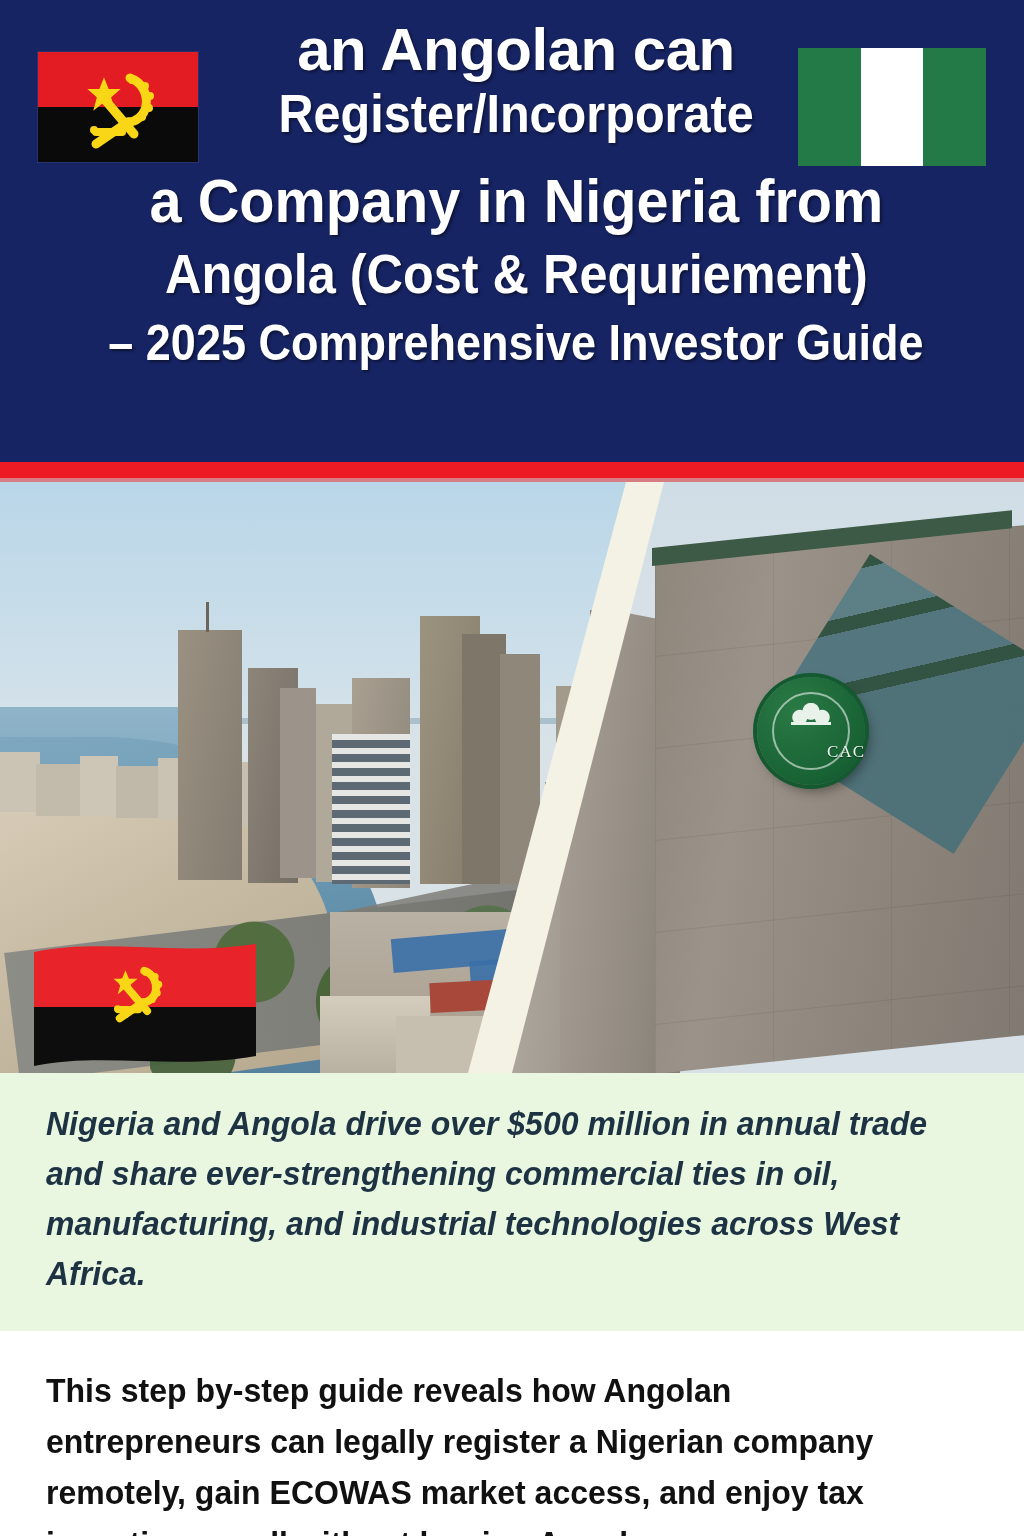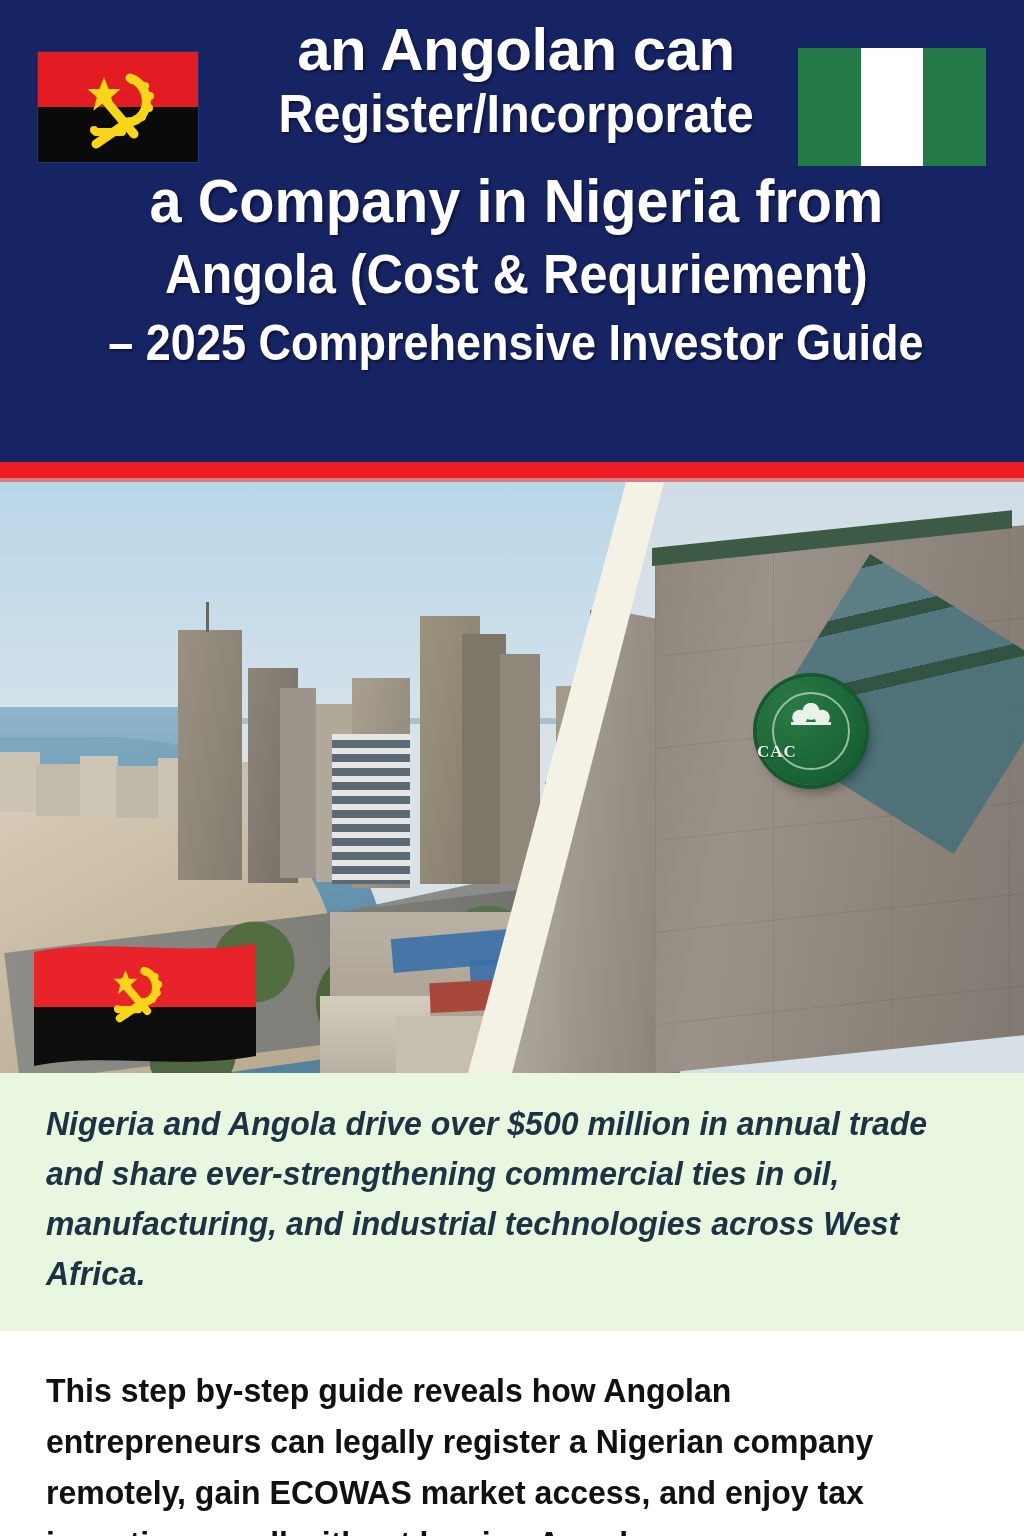--- a/index.html
+++ b/index.html
@@ -168,22 +168,22 @@
     position:absolute;left:757px;top:195px;width:108px;height:108px;border-radius:50%;
     background:radial-gradient(circle at 35% 30%,#2a7a45,#186234 70%,#12512b);
     box-shadow:0 0 0 4px #14592f, 4px 6px 12px rgba(0,0,0,.4);
   }
   .seal-inner{
     position:absolute;left:50%;top:50%;transform:translate(-50%,-50%);
     width:74px;height:74px;border-radius:50%;
     border:2px solid rgba(255,255,255,.55);
   }
   .seal-txt{
-    position:absolute;left:0;right:0;top:60%;text-align:left;
-    color:#eef6ee;font-size:17px;font-weight:700;letter-spacing:1px;
+    position:absolute;left:0;right:0;top:60%;text-align:right;
+    color:#eef6ee;font-size:17px;font-weight:400;letter-spacing:1px;
     font-family:"Liberation Serif", serif;
     text-shadow:0 1px 1px rgba(0,0,0,.5);
   }
   .seal-crest{
     position:absolute;left:50%;top:36%;transform:translate(-50%,-50%);
     width:40px;height:26px;
     background:
       radial-gradient(circle at 22% 55%,#e9f2e9 0 7px,transparent 8px),
       radial-gradient(circle at 50% 32%,#e9f2e9 0 8px,transparent 9px),
       radial-gradient(circle at 78% 55%,#e9f2e9 0 7px,transparent 8px),

